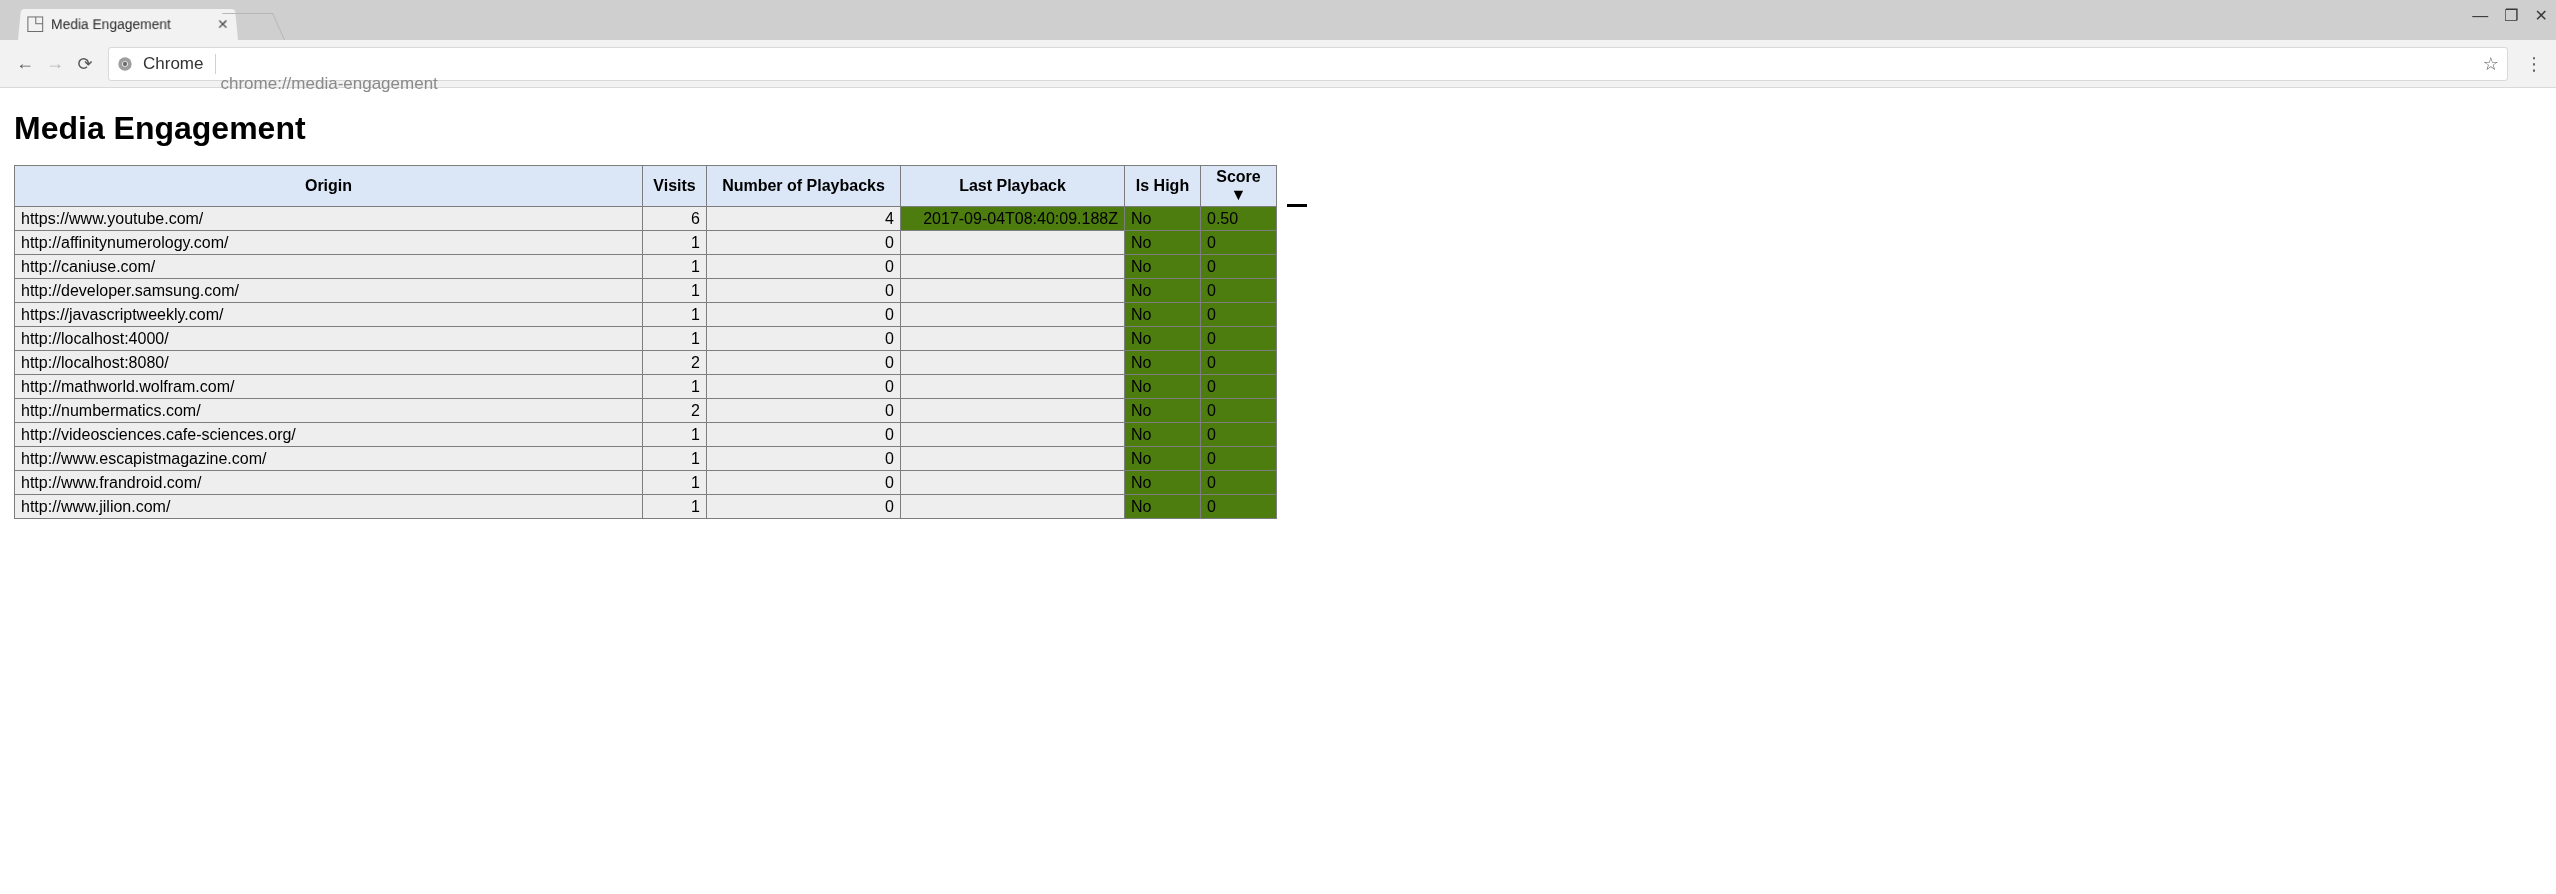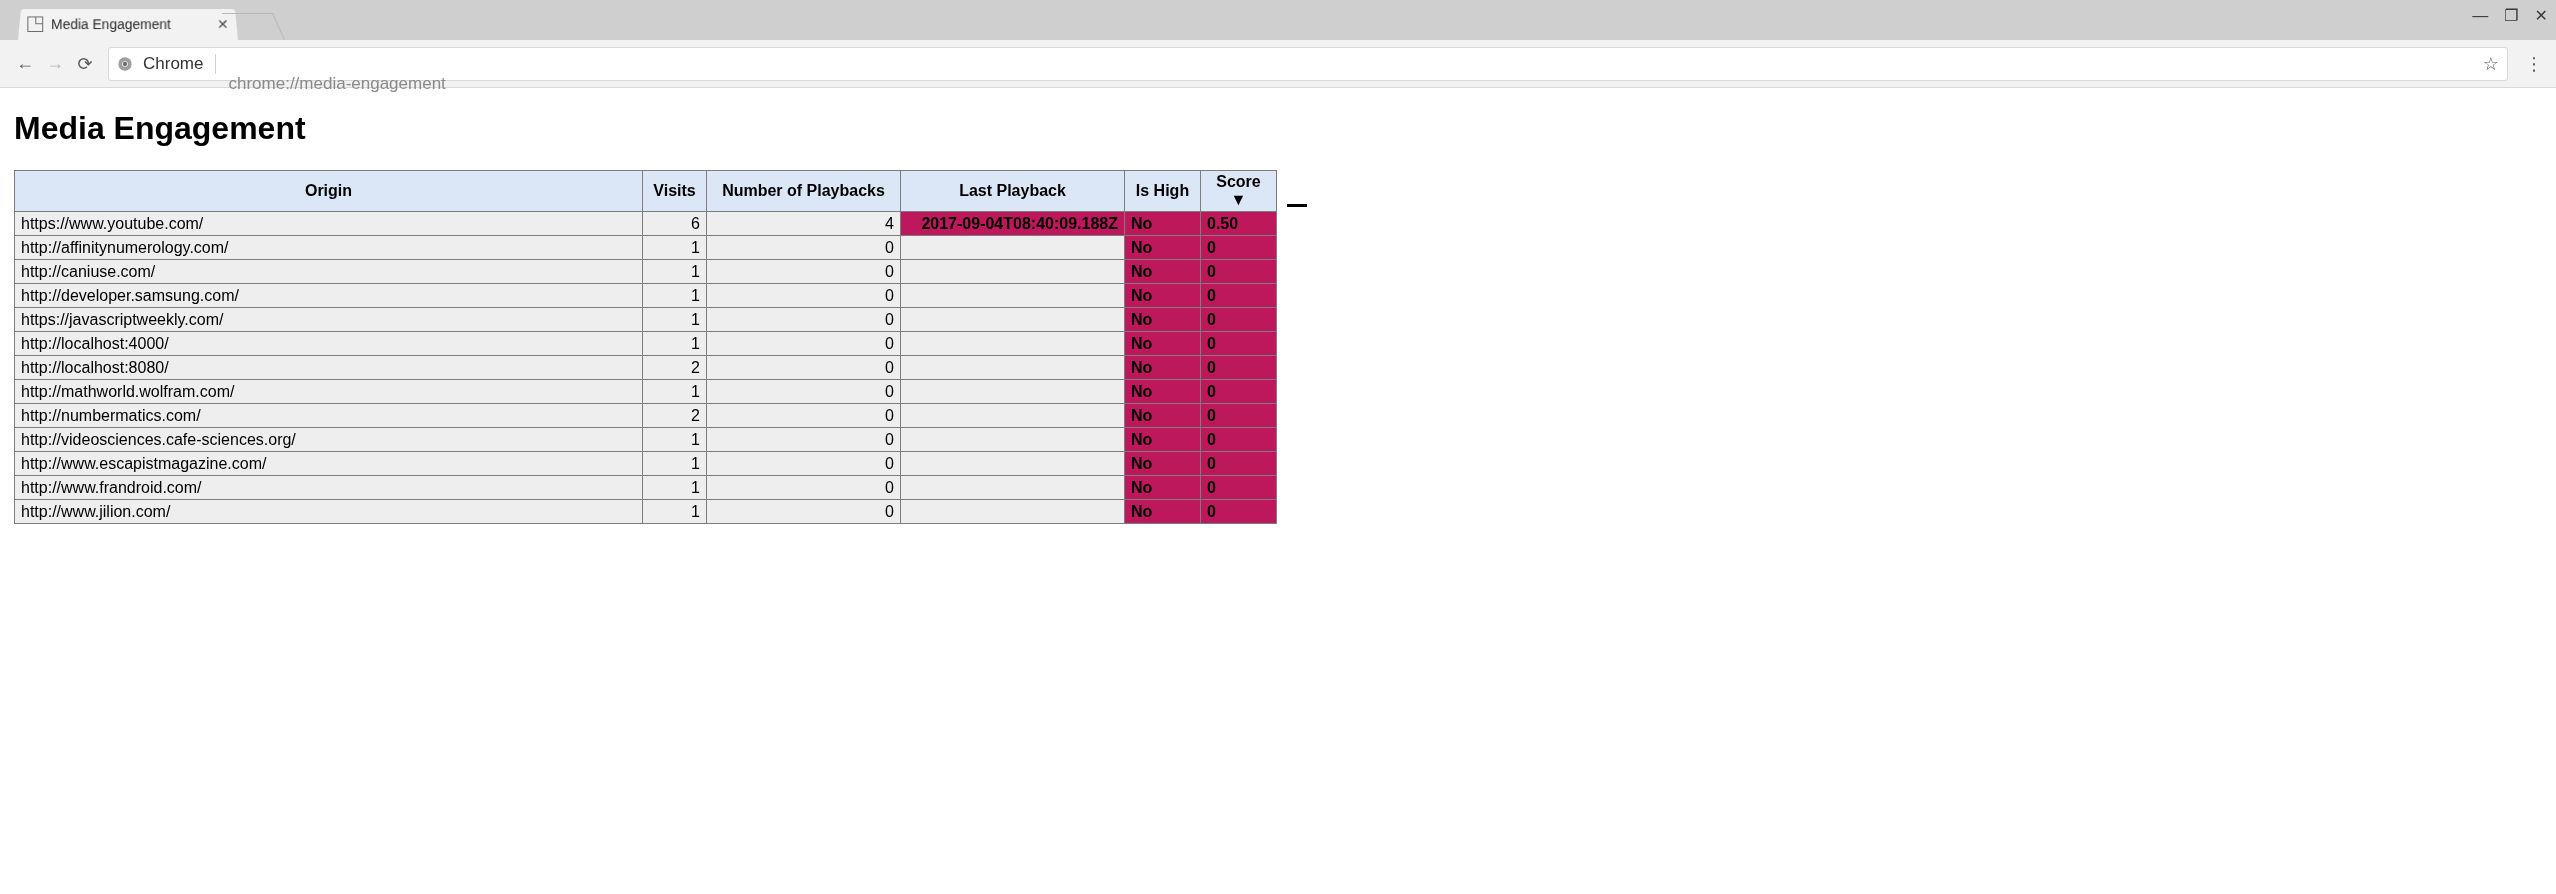--- a/index.html
+++ b/index.html
@@ -24,41 +24,41 @@
     border-top:1px solid #b7b7b7; border-right:1px solid #b7b7b7;
     transform: skewX(24deg); transform-origin: bottom left;
   }
   .window-controls { position:absolute; right:8px; top:8px; display:flex; gap:16px; color:#3a3a3a; }
   .window-controls span { font-size:16px; line-height:1; }
   .toolbar { background:#f2f2f2; height:48px; display:flex; align-items:center; padding:0 10px; border-bottom:1px solid #d9d9d9; }
   .nav-btn { width:30px; text-align:center; font-size:18px; color:#5a5a5a; }
   .nav-btn.disabled { color:#b8b8b8; }
   .omnibox { flex:1; height:34px; background:#fff; border:1px solid #d8d8d8; border-radius:3px; margin:0 8px; display:flex; align-items:center; padding:0 8px; }
   .omni-icon { width:16px;height:16px; margin-right:10px; display:flex; align-items:center; justify-content:center; }
-  .omni-chip { font-size:17px; color:#333; padding-right:12px; border-right:1px solid #d0d0d0; margin-right:12px; }
+  .omni-chip { font-size:17px; color:#333; padding-right:12px; border-right:1px solid #d0d0d0; margin-right:4px; }
   .omni-url { font-size:17px; color:#8a8a8a; flex:1;margin-top:40px; }
   .omni-star { font-size:18px; color:#5a5a5a; margin-left:8px; }
   .kebab { width:24px; text-align:center; font-size:18px; color:#5a5a5a; margin-left:6px; }
   
   .page { padding: 12px 14px; }
   h1 { font-size: 32px; font-weight:700; margin: 10px 0 18px 0; }
   table { border-collapse: collapse; table-layout: fixed; }
   th, td { border:1px solid #7d7d7d; padding: 2px 6px; font-size: 16px; }
   th { background:#dbe7f7; font-weight:700; text-align:center; height:26px; }
   td { background:#eeeeee; height:24px; }
   td.numeric { text-align:right; }
-  td.white { background:#be185d;font-weight:bold; }
+  td.white { background:#4d7c0f; }
   col.origin { width:628px; }
   col.visits { width:64px; }
   col.playbacks { width:194px; }
   col.last { width:224px; }
   col.ishigh { width:76px; }
   col.score { width:76px; }
   .row-marker { display:inline-block; width:20px; height:3px; background:#000; vertical-align:middle; margin-left:10px; }
-  .table-wrap { display:flex; align-items:center; }
+  .table-wrap { display:flex; align-items:flex-start; }
 </style>
 </head>
 <body>
 
 <div class="chrome-top">
   <div class="tab-strip">
     <div class="tab">
       <div class="tab-inner">
         <span class="tab-icon"></span>
         <span class="tab-title">Media Engagement</span>

